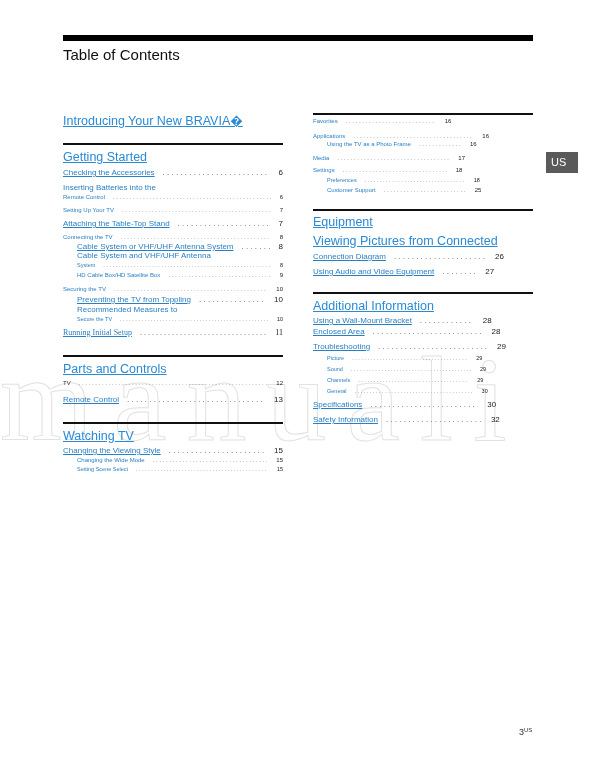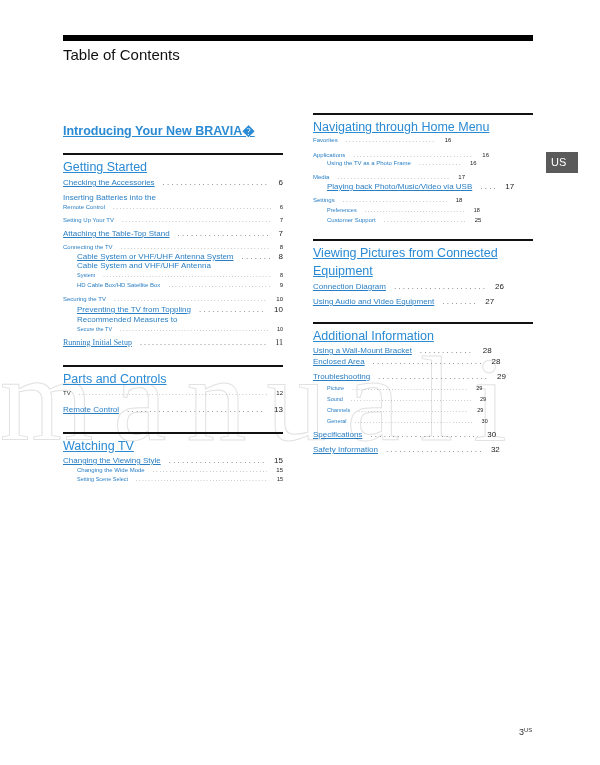--- a/index.html
+++ b/index.html
@@ -36,21 +36,21 @@
 </head>
 <body>
 
 <div class="watermark">manuali</div>
 
 <div class="topbar"></div>
 <div class="page-title">Table of Contents</div>
 <div class="us-tab">US</div>
 
 <div class="col col-left">
-  <span class="sec-title" style="margin-top:22px;font-weight:bold;">Introducing Your New BRAVIA�</span>
+  <span class="sec-title" style="margin-top:12px;">Introducing Your New BRAVIA�</span>
 
   <div class="sec-rule" style="margin-top:14px;"></div>
   <span class="sec-title" style="margin-top:5px;">Getting Started</span>
 
   <div class="entry f8" style="margin-top:4px;">
     <span class="lbl">Checking the Accessories</span>
       <span class="dots"></span>
       <span class="pg">6</span>
   </div>
   <span class="wrap-lbl" style="margin-top:6px;">Inserting Batteries into the</span>
@@ -139,65 +139,59 @@
   </div>
   <div class="entry f5 ind" style="margin-top:3px;">
     <span class="lbl">Setting Scene Select</span>
       <span class="dots"></span>
       <span class="pg">15</span>
   </div>
 </div>
 
 <div class="col col-right">
   <div class="sec-rule"></div>
-  <span class="sec-title" style="margin-top:5px;">Navigating through Home Menu</span>
   <div class="entry f6" style="margin-top:3px;">
     <span class="lbl">Favorites</span>
       <span class="dots" style="max-width:90px;"></span>
       <span class="pg">16</span>
   </div>
   <div class="entry f6" style="margin-top:9px;">
     <span class="lbl">Applications</span>
       <span class="dots" style="max-width:120px;"></span>
       <span class="pg">16</span>
   </div>
   <div class="entry f6 ind" style="margin-top:2px;">
     <span class="lbl">Using the TV as a Photo Frame</span>
       <span class="dots" style="max-width:42px;"></span>
       <span class="pg">16</span>
   </div>
   <div class="entry f6" style="margin-top:8px;">
     <span class="lbl">Media</span>
       <span class="dots" style="max-width:112px;"></span>
       <span class="pg">17</span>
   </div>
-  <div class="entry f8 ind" style="margin-top:2px;">
-    <span class="lbl">Playing back Photo/Music/Video via USB</span>
-      <span class="dots" style="max-width:16px;"></span>
-      <span class="pg">17</span>
-  </div>
   <div class="entry f6" style="margin-top:6px;">
     <span class="lbl">Settings</span>
       <span class="dots" style="max-width:104px;"></span>
       <span class="pg">18</span>
   </div>
   <div class="entry f5 ind" style="margin-top:4px;">
     <span class="lbl">Preferences</span>
       <span class="dots" style="max-width:100px;"></span>
       <span class="pg">18</span>
   </div>
   <div class="entry f6 ind" style="margin-top:4px;">
     <span class="lbl">Customer Support</span>
       <span class="dots" style="max-width:82px;"></span>
       <span class="pg">25</span>
   </div>
 
   <div class="sec-rule" style="margin-top:16px;"></div>
+  <span class="sec-title" style="margin-top:4px;">Equipment</span>
   <span class="sec-title" style="margin-top:5px;">Viewing Pictures from Connected</span>
-  <span class="sec-title" style="margin-top:4px;">Equipment</span>
   <div class="entry f8" style="margin-top:4px;">
     <span class="lbl">Connection Diagram</span>
       <span class="dots" style="max-width:92px;"></span>
       <span class="pg">26</span>
   </div>
   <div class="entry f8" style="margin-top:6px;">
     <span class="lbl">Using Audio and Video Equipment</span>
       <span class="dots" style="max-width:34px;"></span>
       <span class="pg">27</span>
   </div>

